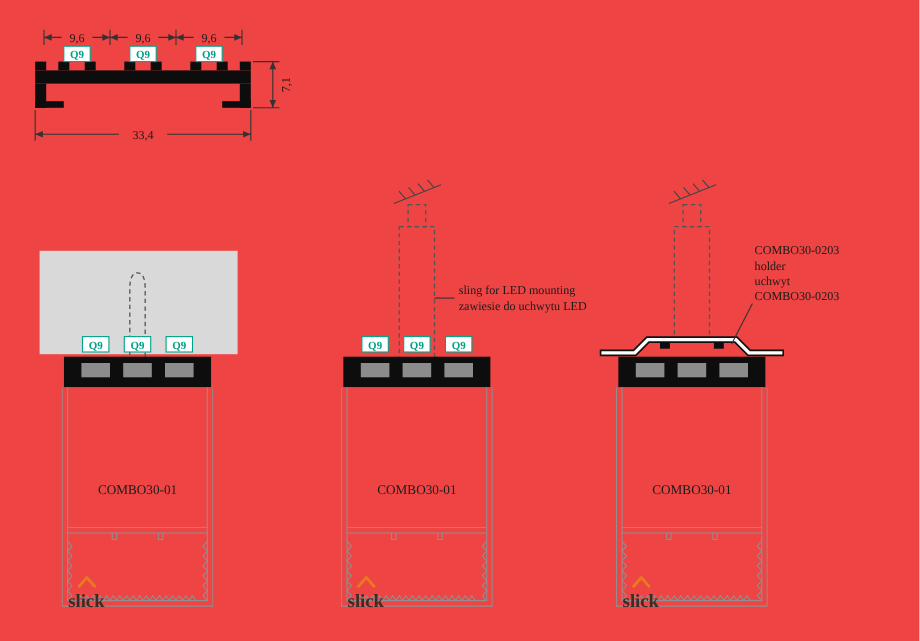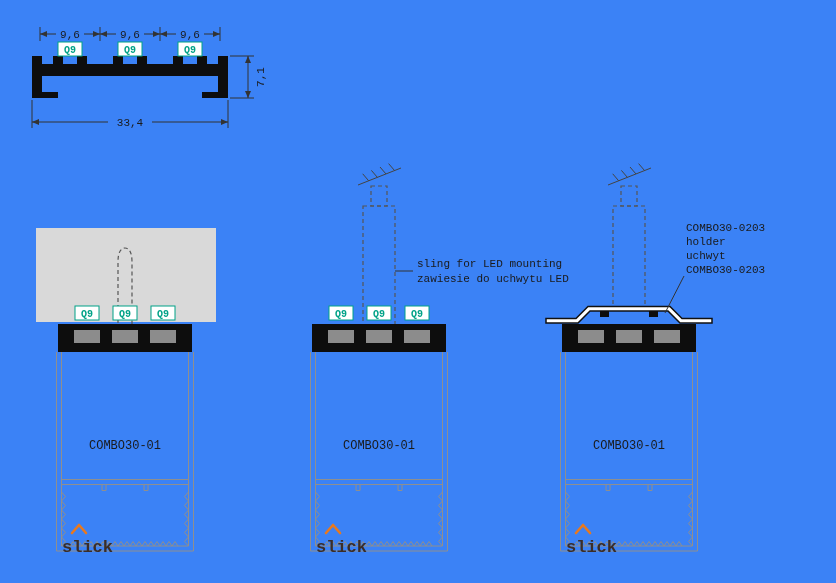--- a/index.html
+++ b/index.html
@@ -1,17 +1,17 @@
 <!DOCTYPE html>
 <html><head>
 <meta charset="utf-8">
 <style>
   html,body{margin:0;padding:0;background:#ffffff;}
-  .canvas{position:relative;width:836px;height:583px;background:#3b82f6;overflow:hidden;
-          font-family:Liberation Mono, monospace;}
+  .canvas{position:relative;width:836px;height:583px;background:#ef4444;overflow:hidden;
+          font-family:Liberation Serif, serif;}
   .canvas > svg{position:absolute;left:0;top:0;}
   .black{fill:#0d0d0d;}
   .dim-line{stroke:#333333;stroke-width:1;fill:none;}
   .dim-arrow{fill:#333333;stroke:none;}
   .dim-text{font-size:11px;fill:#1a1a1a;}
   .ann-text{font-size:11px;fill:#1a1a1a;}
   .combo-text{font-size:12px;fill:#1a1a1a;text-anchor:middle;}
   .dashed{stroke:#555555;stroke-width:1.2;fill:none;stroke-dasharray:4 3;}
   .hatchline{stroke:#444444;stroke-width:1;fill:none;}
   .body-stroke{stroke:#8f8f8f;stroke-width:1;fill:none;}

